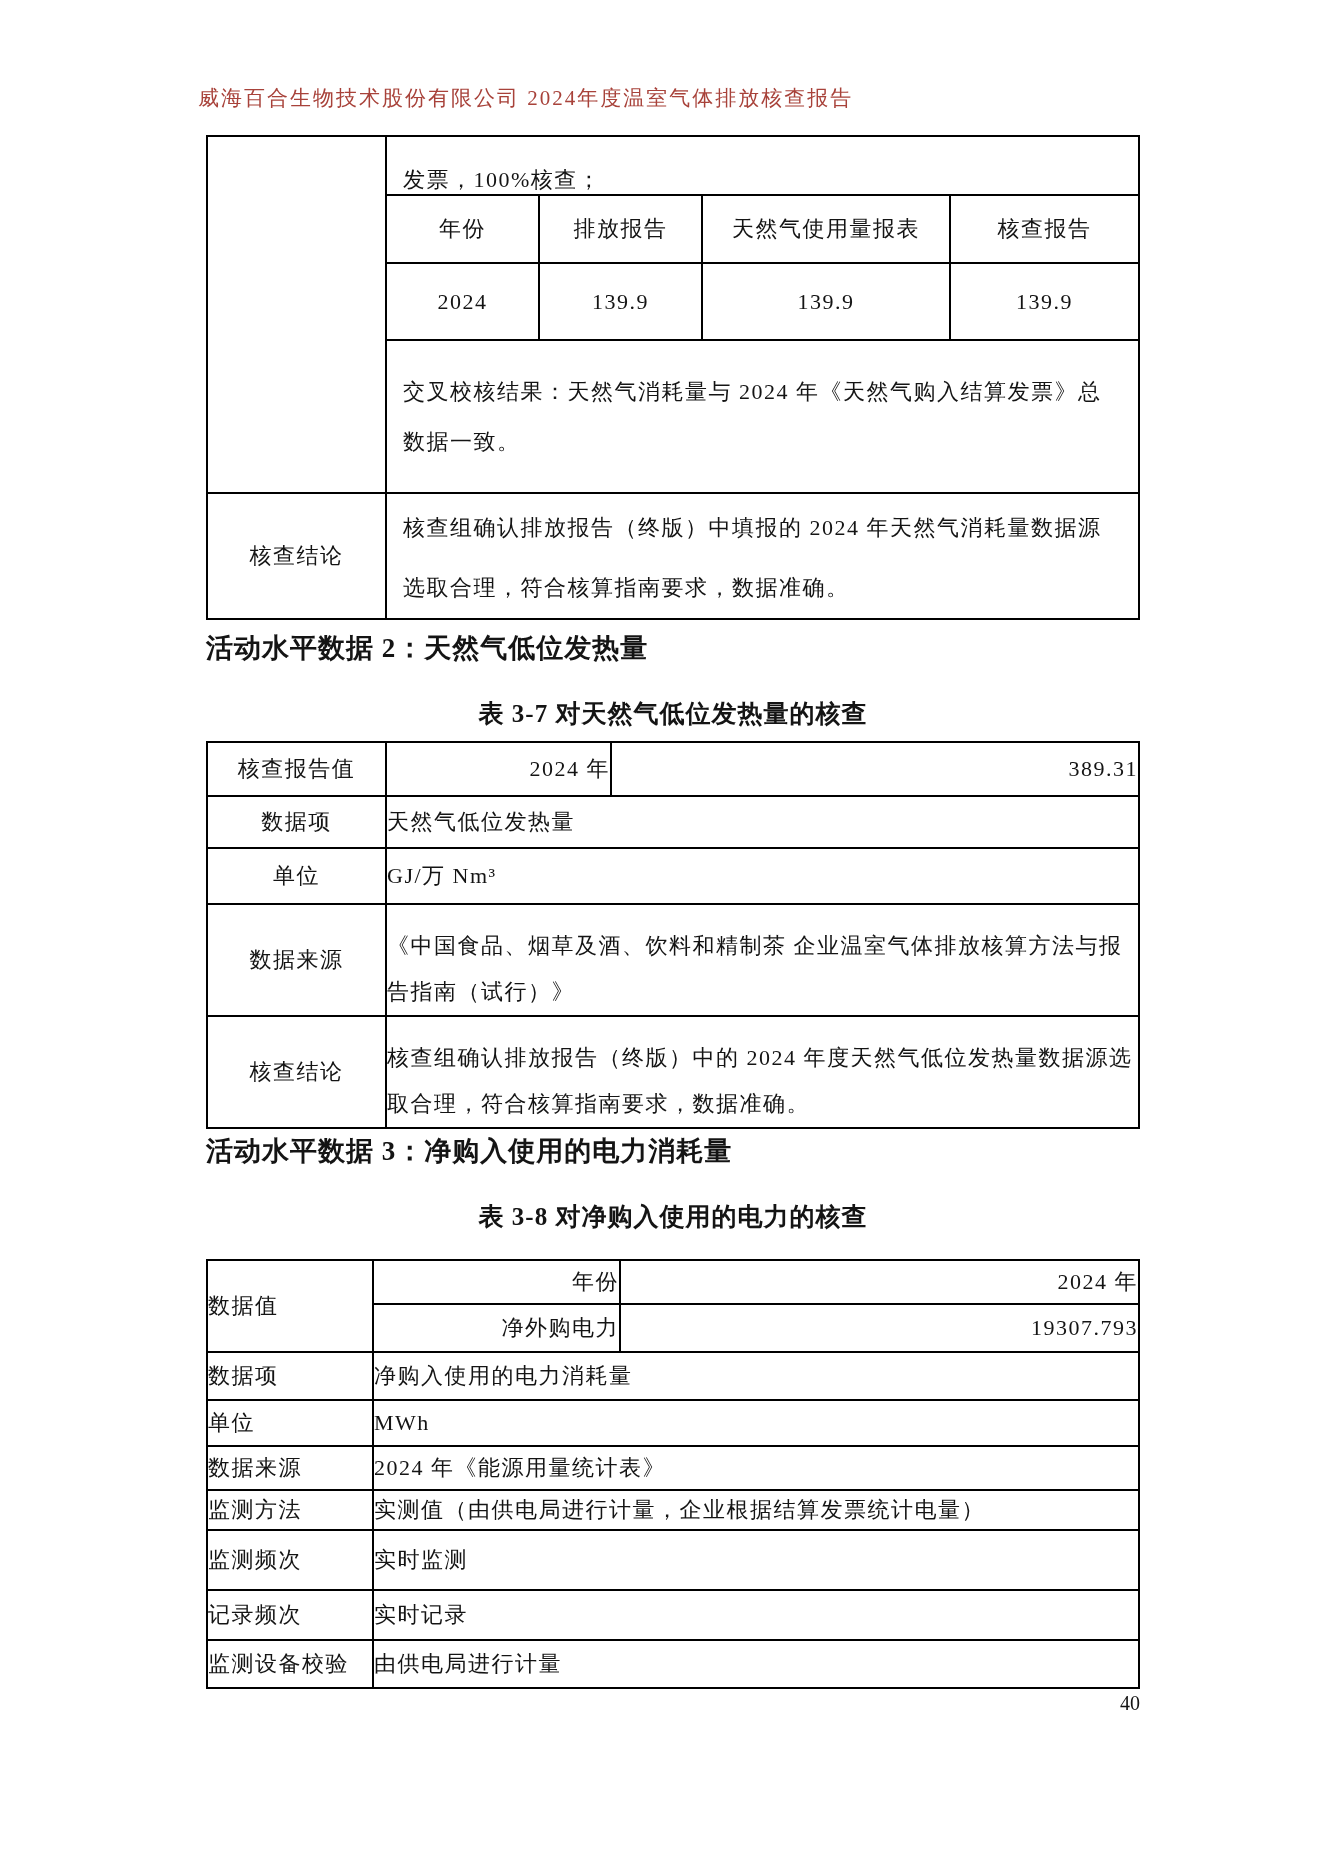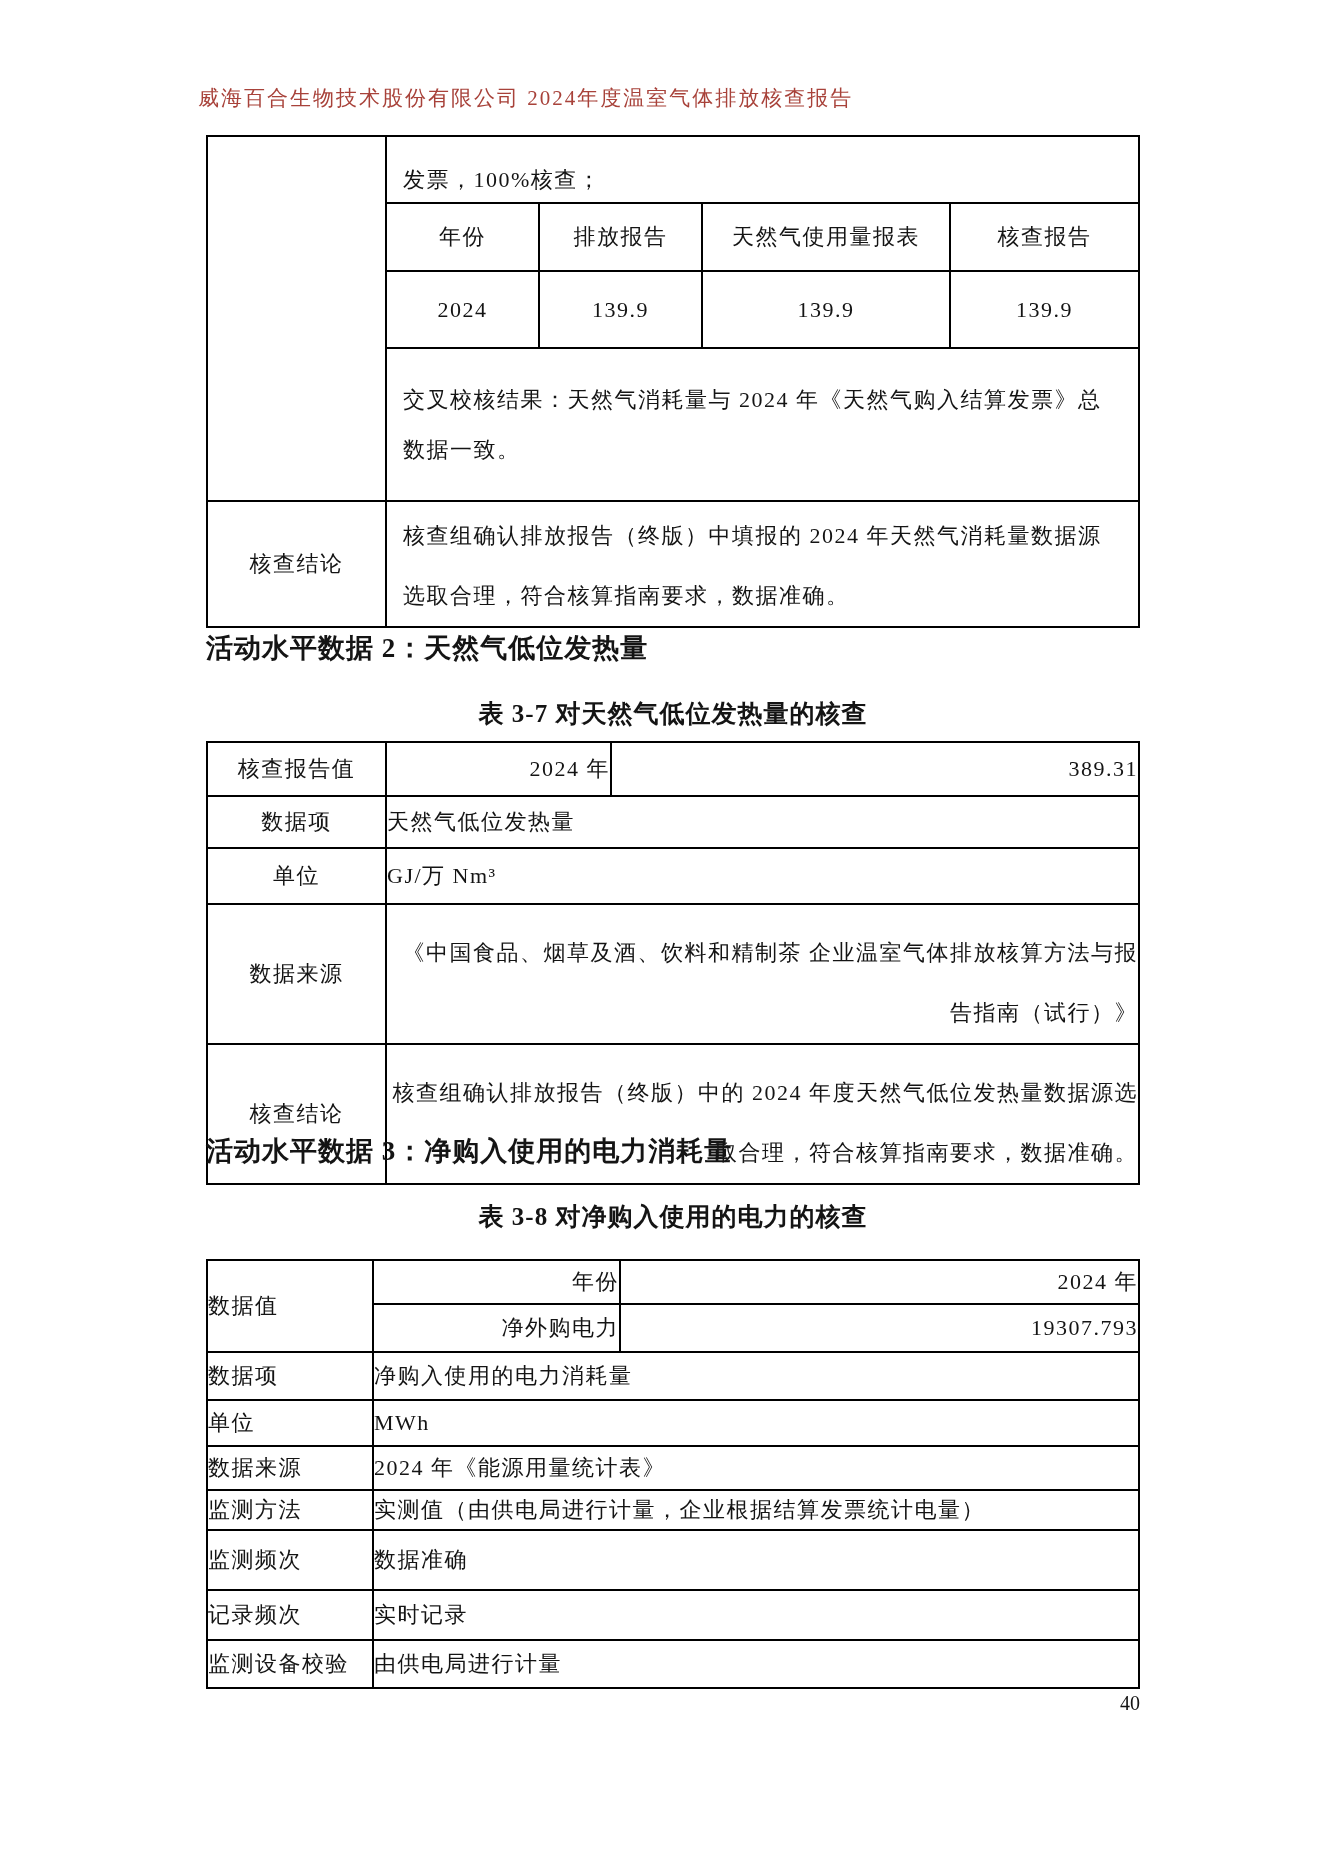--- a/index.html
+++ b/index.html
@@ -35,21 +35,21 @@
   .lbl { font-weight:bold; text-align:center; }
   .lbl-left { font-weight:bold; text-align:left; padding-left:14px; }
   .cell-left { text-align:left; padding-left:16px; padding-right:10px; }
   .cell-center { text-align:right; }
 
   
   .t-top { top:135px; left:206px; }
   .t-top .label-col { width:179px; }
   .t-top .content-cell { padding:0; vertical-align:top; }
   .intro-line {
-    height:65px; box-sizing:border-box;
+    height:57px; box-sizing:border-box;
     padding:28px 6px 0 16px; line-height:30px;
   }
   table.nested {
     border-collapse:collapse; width:100%; table-layout:fixed;
   }
   table.nested th, table.nested td {
     border:2px solid #000; font-weight:normal;
     text-align:center; letter-spacing:1.5px; font-size:22px;
     box-sizing:border-box;
   }
@@ -79,21 +79,21 @@
 
   
   .t-37 { top:741px; left:206px; }
   .t-37 .c1 { width:179px; }
   .t-37 .c2 { width:225px; }
   .t-37 .r1 td, .t-37 .r1 th { height:54px; }
   .t-37 .r2 td, .t-37 .r2 th { height:52px; }
   .t-37 .r3 td, .t-37 .r3 th { height:56px; }
   .t-37 .r4 td, .t-37 .r4 th { height:103px; }
   .t-37 .r5 td, .t-37 .r5 th { height:104px; }
-  .t-37 .multiline { line-height:60px; padding-top:18px;text-align:right; }
+  .t-37 .multiline { line-height:46px; padding-top:18px; }
 
   
   .t-38 { top:1259px; left:206px; }
   .t-38 .c1 { width:166px; }
   .t-38 .c2 { width:247px; }
   .t-38 .r1 td, .t-38 .r1 th { height:44px; }
   .t-38 .r2 td { height:48px; }
   .t-38 .r3 td, .t-38 .r3 th { height:48px; }
   .t-38 .r4 td, .t-38 .r4 th { height:46px; }
   .t-38 .r5 td, .t-38 .r5 th { height:44px; }
@@ -200,21 +200,21 @@
     <tr class="r5">
       <th class="lbl-left">数据来源</th>
       <td class="cell-left" colspan="2">2024 年《能源用量统计表》</td>
     </tr>
     <tr class="r6">
       <th class="lbl-left">监测方法</th>
       <td class="cell-left" colspan="2">实测值（由供电局进行计量，企业根据结算发票统计电量）</td>
     </tr>
     <tr class="r7">
       <th class="lbl-left">监测频次</th>
-      <td class="cell-left" colspan="2">数据准确</td>
+      <td class="cell-left" colspan="2">实时监测</td>
     </tr>
     <tr class="r8">
       <th class="lbl-left">记录频次</th>
       <td class="cell-left" colspan="2">实时记录</td>
     </tr>
     <tr class="r9">
       <th class="lbl-left">监测设备校验</th>
       <td class="cell-left" colspan="2">由供电局进行计量</td>
     </tr>
   </tbody>

